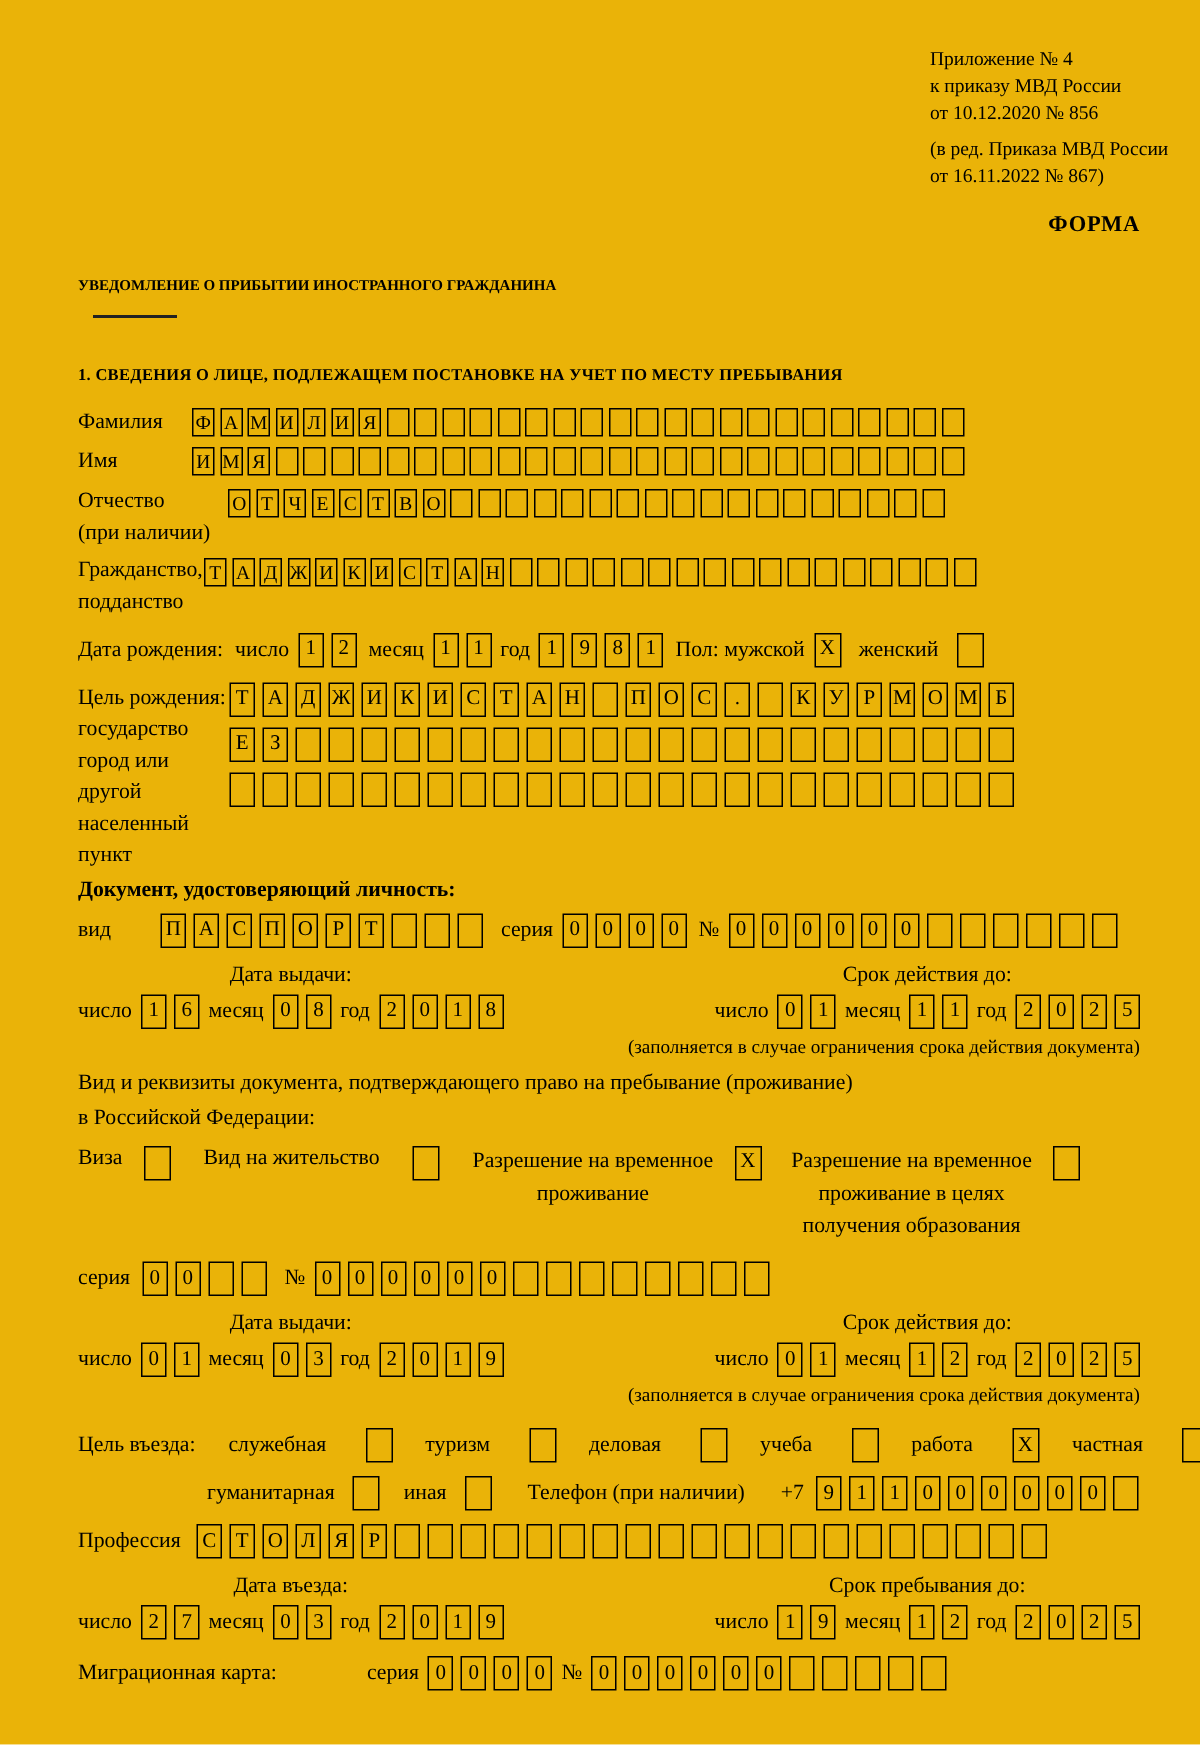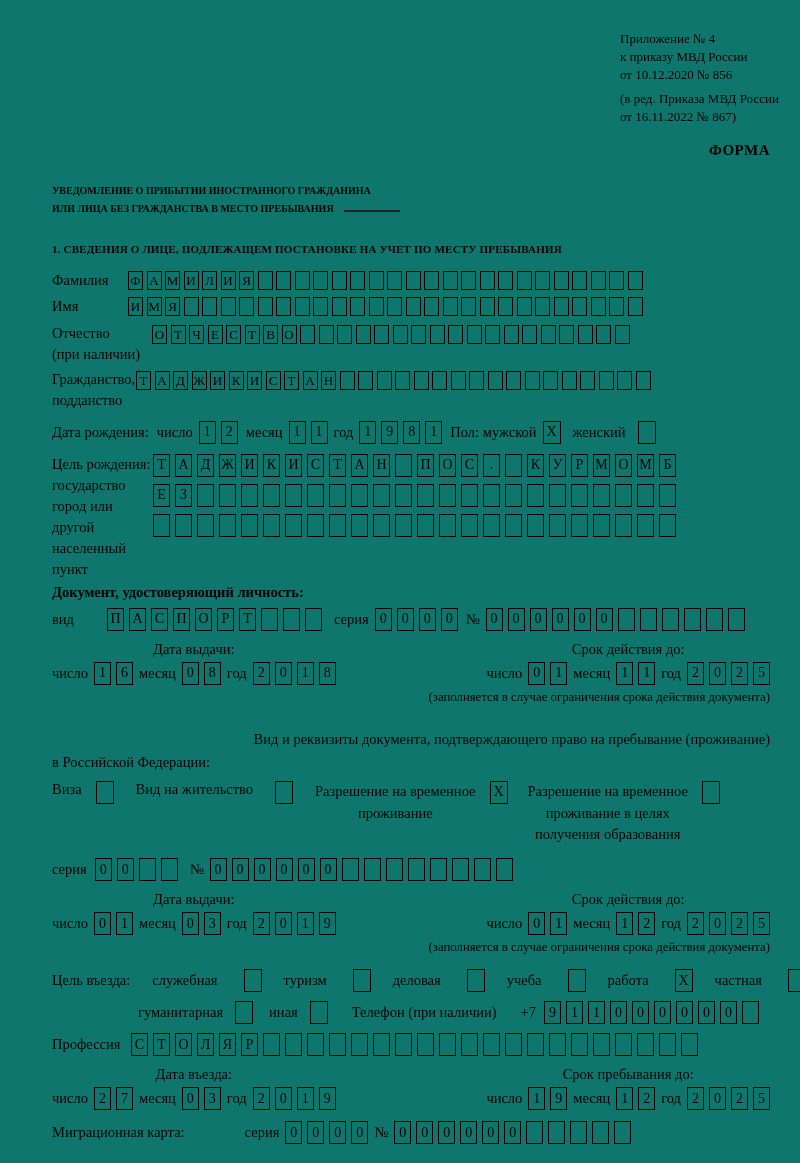--- a/index.html
+++ b/index.html
@@ -1,20 +1,20 @@
 <!DOCTYPE html>
 <html><head>
 <meta charset="utf-8">
 <style>
   * { margin:0; padding:0; box-sizing:border-box; }
   html,body { background:#fff; }
   .page {
-    width:800px; height:1163px; margin:0 auto; background:#0f766e; color:#000;
+    width:800px; height:1163px; margin:0 auto; background:#eab308; color:#000;
     font-family:"Liberation Serif","DejaVu Serif",serif; font-size:14.5px;
-    padding:30px 30px 16px 52px; overflow:hidden; position:relative;
+    padding:30px 40px 16px 52px; overflow:hidden; position:relative;
   }
   .annex { margin-left:568px; font-size:13px; line-height:1.38; width:200px; }
   .annex .grp2 { margin-top:6px; }
   .forma { text-align:right; font-weight:bold; font-size:15px; margin-top:16px; letter-spacing:.5px; }
   .title { text-align:left; font-weight:bold; font-size:10px; line-height:1.6; margin-top:24px; }
   .blank-line { display:inline-block; width:56px; border-bottom:2px solid #222; height:13px; margin-left:10px; }
   .sec-heading { font-weight:bold; font-size:11px; margin-top:26px; letter-spacing:.2px; }
 
   .row { display:flex; align-items:center; margin-top:7px; }
   .lbl { flex:none; }
@@ -36,21 +36,21 @@
   .top-align { align-items:flex-start; }
 
   .stack { display:flex; flex-direction:column; gap:7px; }
   .center-bold { text-align:left; font-weight:bold; margin-top:4px; }
 
   .dates-row { margin-top:10px; justify-content:space-between; align-items:flex-end; }
   .dateblock { }
   .db-title { text-align:center; margin-bottom:4px; }
   .db-line { display:flex; align-items:center; gap:6px; }
   .note-right { text-align:right; font-size:12.8px; margin-top:5px; }
-  .intro { margin-top:26px;text-align:right; }
+  .intro { margin-top:8px; }
 
   .permit-row { margin-top:10px; align-items:flex-start; gap:14px; }
   .opt-col { text-align:center; line-height:1.5; }
   .purpose-row { margin-top:14px; gap:22px; }
   .purpose-row .cbox, .purpose2-row .cbox { margin-left:4px; }
   .purpose2-row { margin-top:9px; gap:8px; }
 </style>
 </head>
 <body>
 
@@ -61,21 +61,21 @@
     <div>к приказу МВД России</div>
     <div>от 10.12.2020 № 856</div>
     <div class="grp2">(в ред. Приказа МВД России</div>
     <div>от 16.11.2022 № 867)</div>
   </div>
 
   <div class="forma">ФОРМА</div>
 
   <div class="title">
     <div>УВЕДОМЛЕНИЕ О ПРИБЫТИИ ИНОСТРАННОГО ГРАЖДАНИНА</div>
-    <div><span>ИЛИ ЛИЦА БЕЗ ГРАЖДАНСТВА В МЕСТО ПРЕБЫВАНИЯ</span><span class="blank-line"></span></div>
+    <div><span class="blank-line"></span></div>
   </div>
 
   <div class="sec-heading">1. СВЕДЕНИЯ О ЛИЦЕ, ПОДЛЕЖАЩЕМ ПОСТАНОВКЕ НА УЧЕТ ПО МЕСТУ ПРЕБЫВАНИЯ</div>
 
   <div class="row" style="margin-top:16px">
     <span class="lbl w76">Фамилия</span>
     <span class="cells">
         <span class="cell">Ф</span>
         <span class="cell">А</span>
         <span class="cell">М</span>

